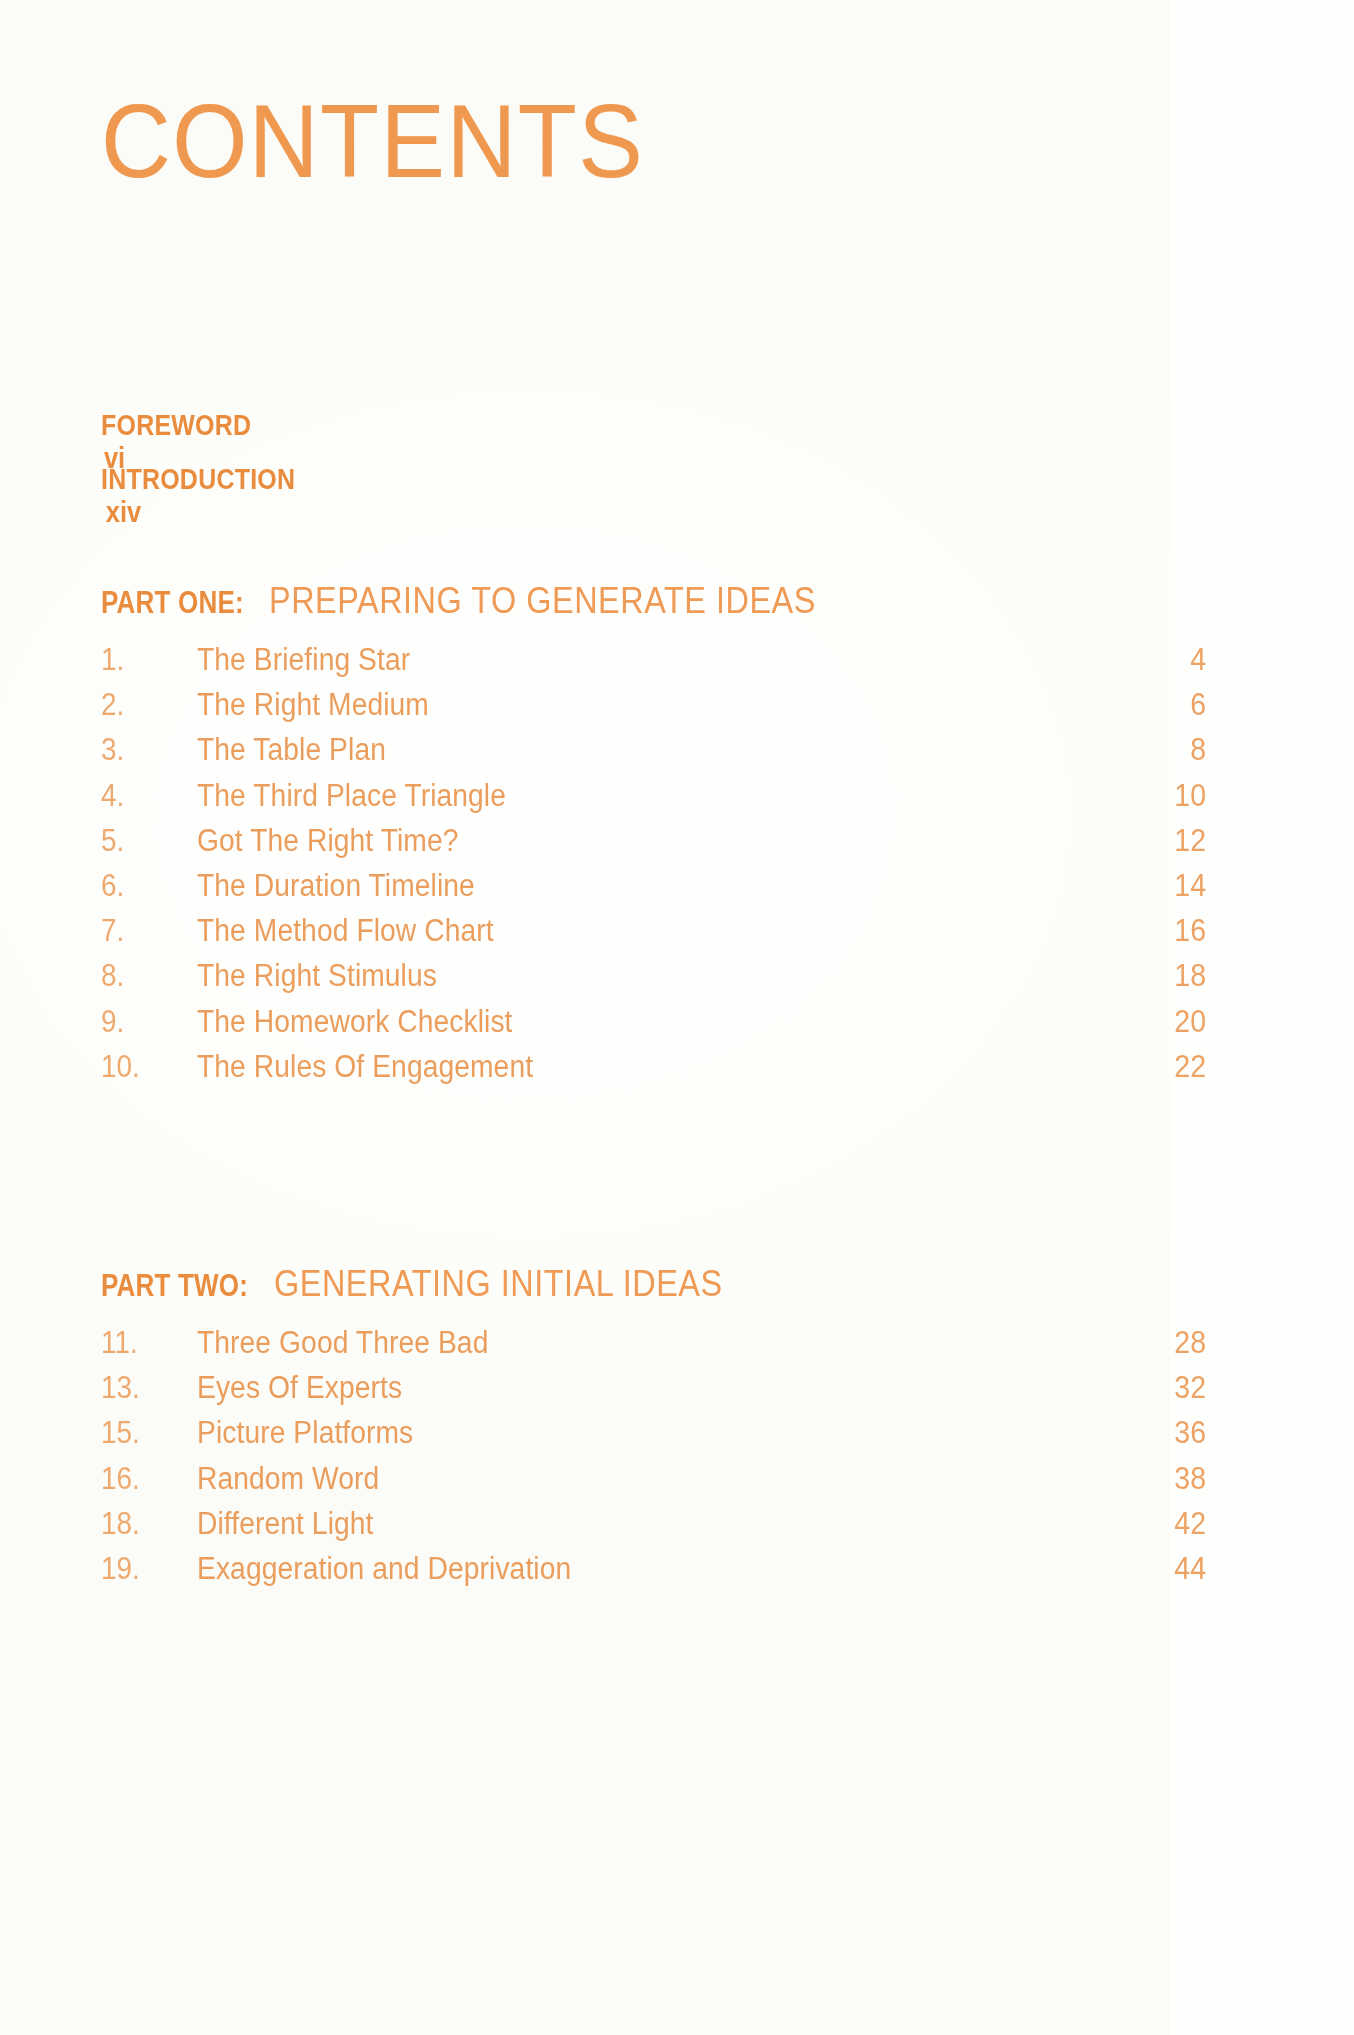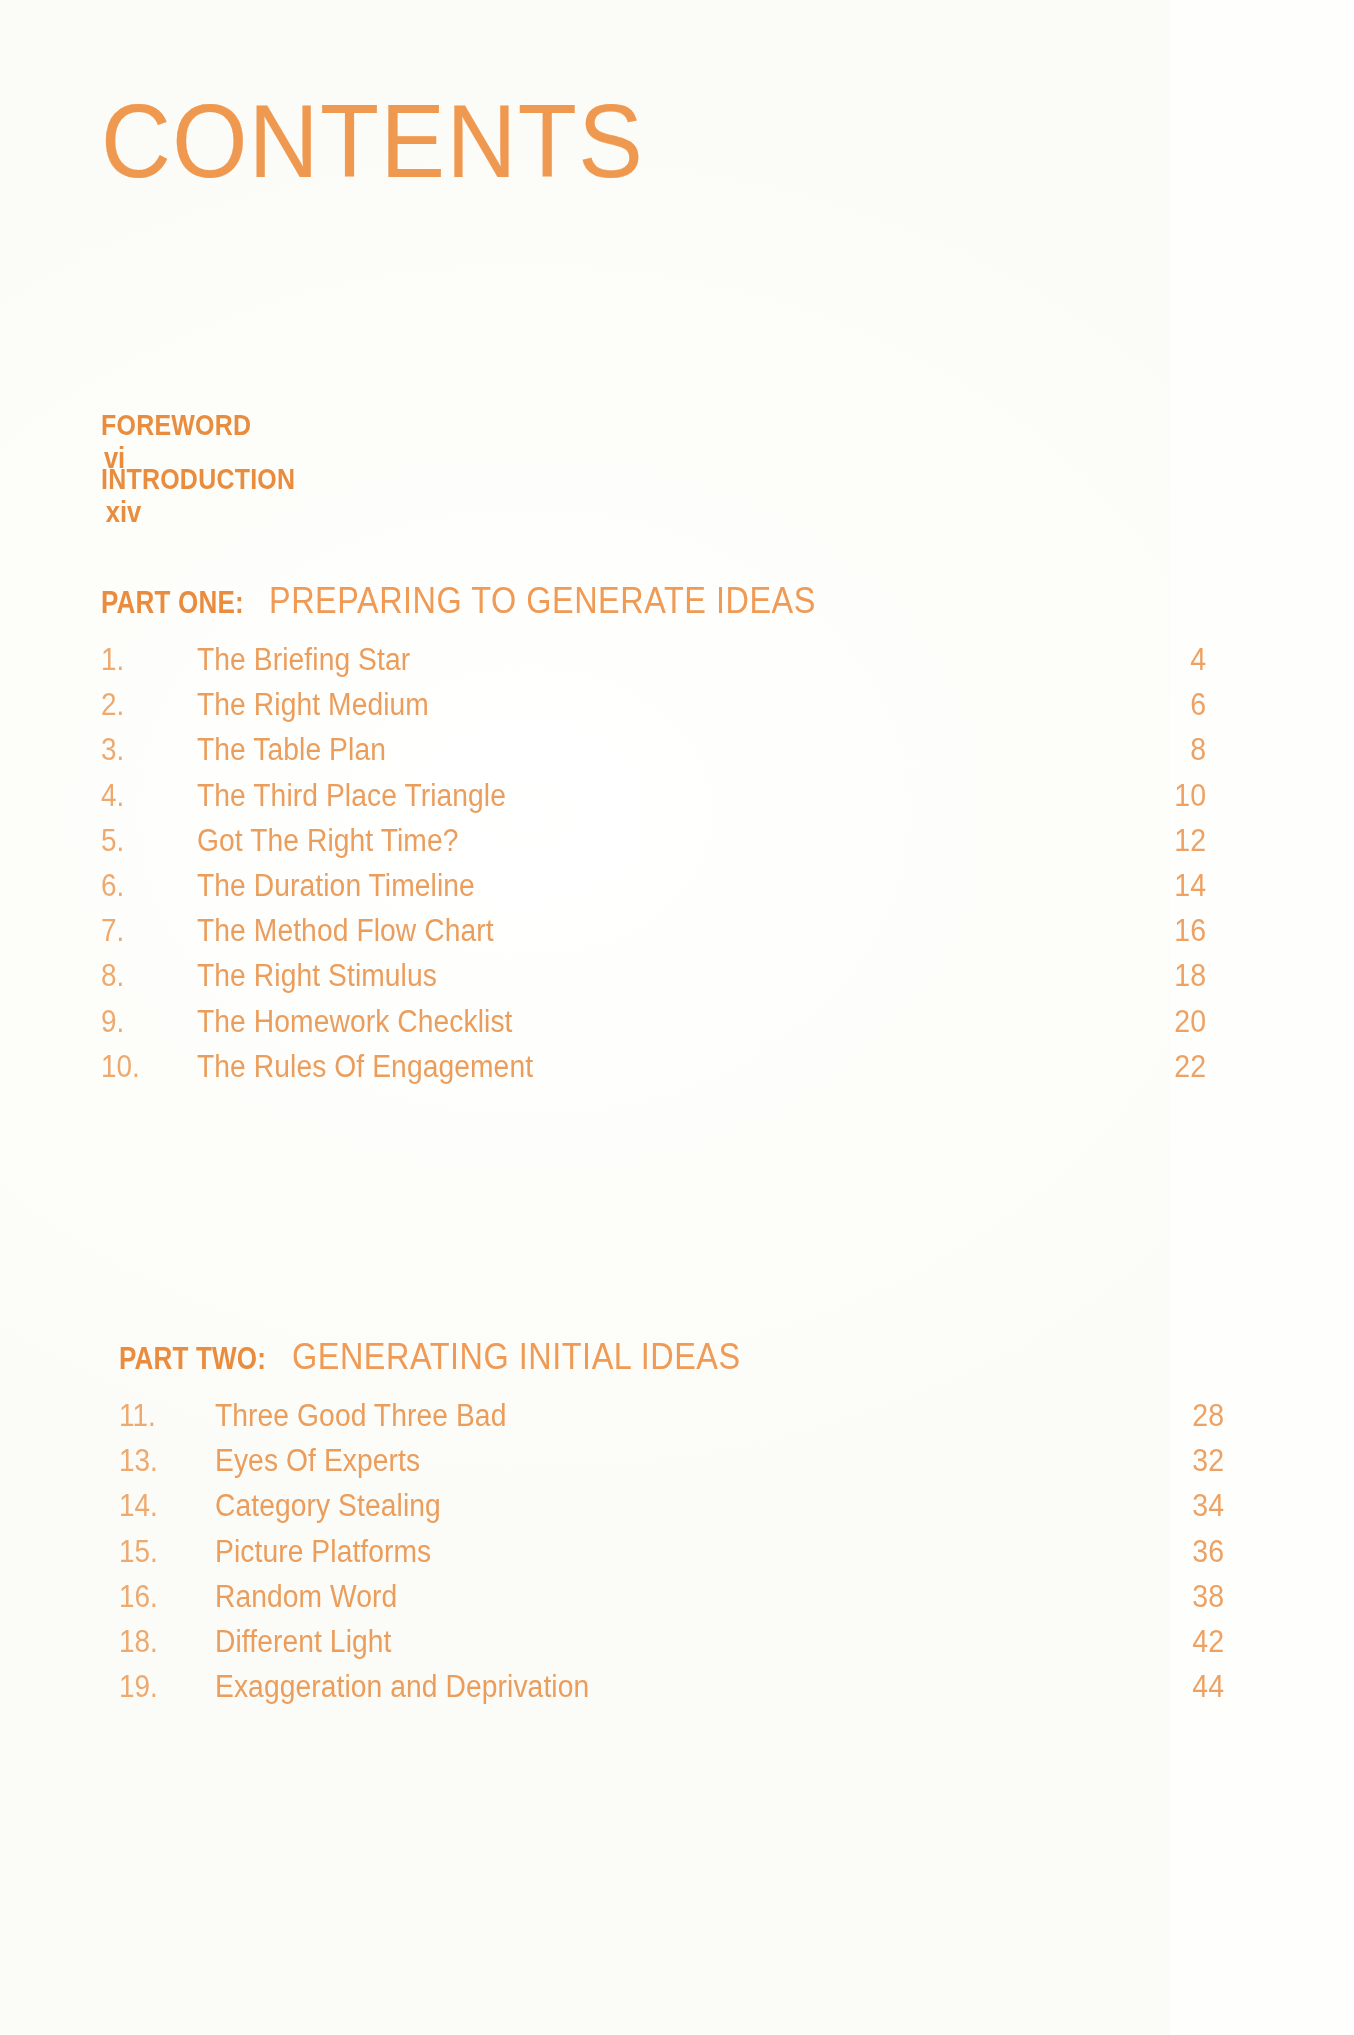--- a/index.html
+++ b/index.html
@@ -74,21 +74,21 @@
     transform-origin: right center;
   }
 
   
   .part {
     position: absolute;
     left: 101px;
     width: 1105px;
   }
   .part-one { top: 580px; }
-  .part-two { top: 1336px; margin-left: 18px; }
+  .part-two { top: 1263px; }
 
   .part-heading {
     height: 62px;
     white-space: nowrap;
     display: block;
   }
   .part-label {
     font-size: 31px;
     font-weight: bold;
     letter-spacing: 0.2px;
@@ -230,25 +230,20 @@
         <span class="entry-num">11.</span>
         <span class="entry-title">Three Good Three Bad</span>
         <span class="entry-page">28</span>
       </div>
       <div class="entry">
         <span class="entry-num">13.</span>
         <span class="entry-title">Eyes Of Experts</span>
         <span class="entry-page">32</span>
       </div>
       <div class="entry">
-        <span class="entry-num">14.</span>
-        <span class="entry-title">Category Stealing</span>
-        <span class="entry-page">34</span>
-      </div>
-      <div class="entry">
         <span class="entry-num">15.</span>
         <span class="entry-title">Picture Platforms</span>
         <span class="entry-page">36</span>
       </div>
       <div class="entry">
         <span class="entry-num">16.</span>
         <span class="entry-title">Random Word</span>
         <span class="entry-page">38</span>
       </div>
       <div class="entry">

